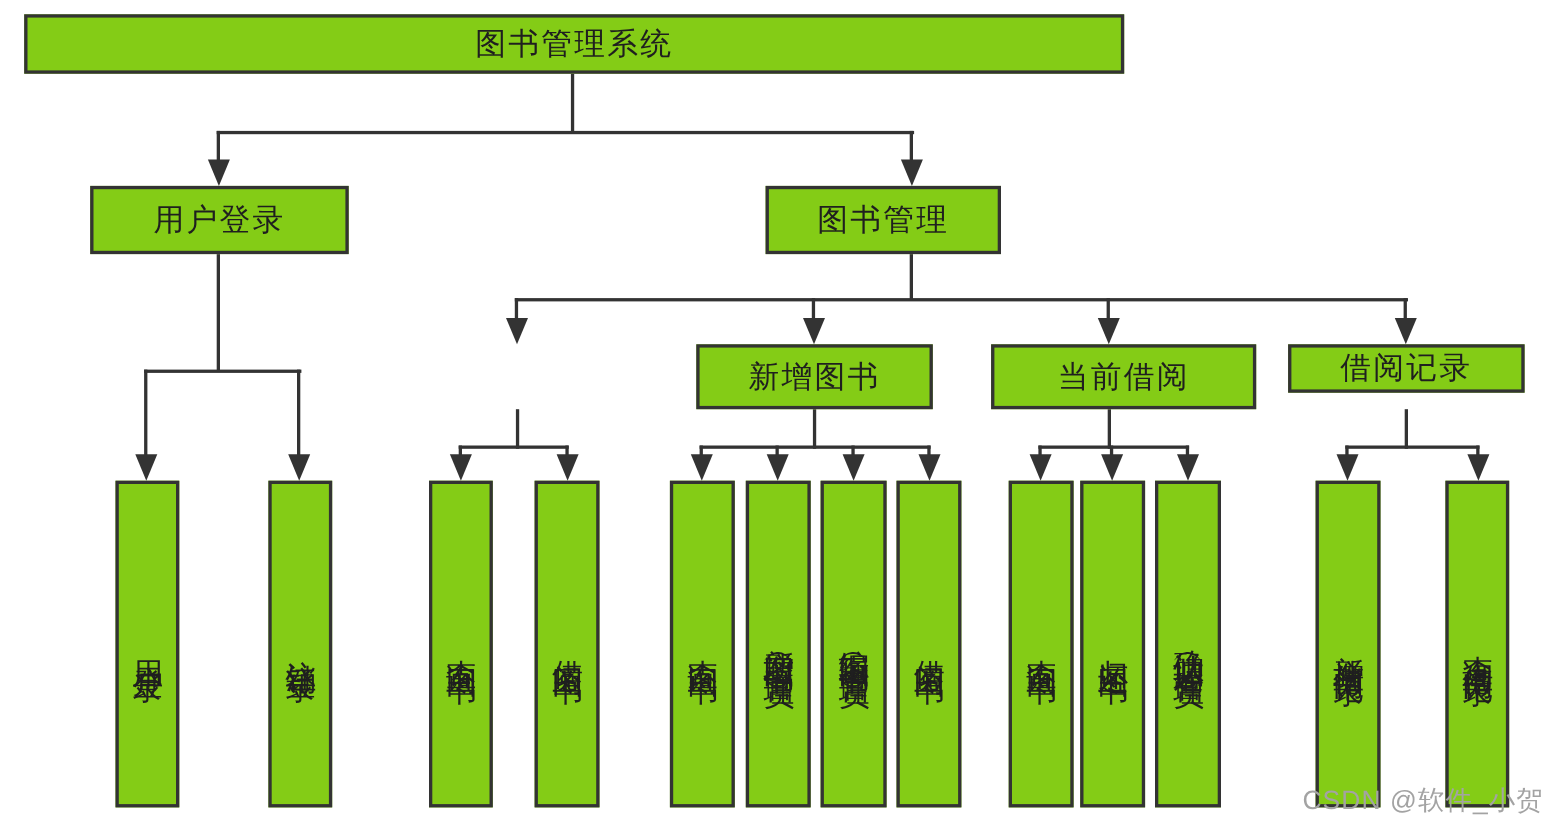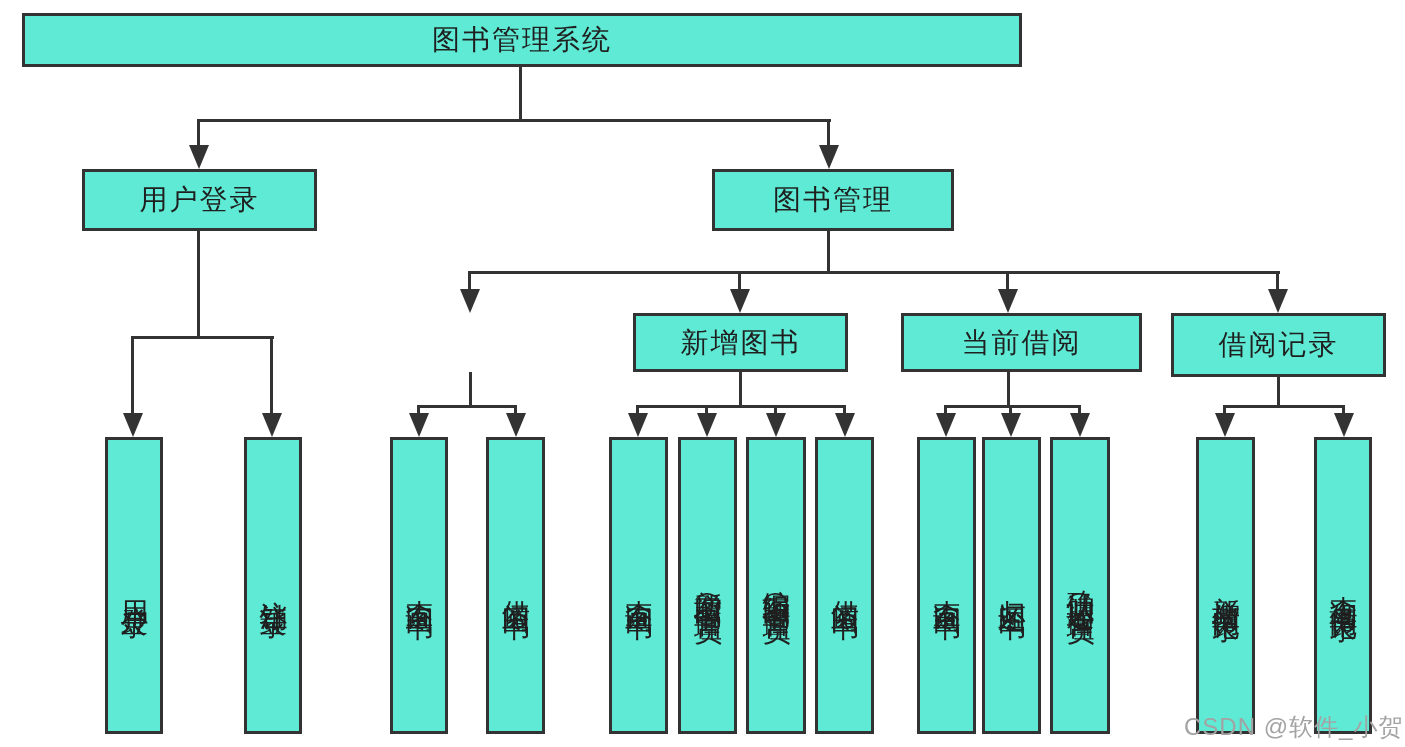--- a/index.html
+++ b/index.html
@@ -1,21 +1,21 @@
 <!DOCTYPE html>
 <html><head>
 <meta charset="utf-8">
 <style>
   html,body{margin:0;padding:0;background:#ffffff;}
   .canvas{
     position:relative;width:1405px;height:747px;background:#ffffff;
     font-family:"Liberation Sans",sans-serif;overflow:hidden;
   }
   .box{
-    position:absolute;background:#5eead4;border:3px solid #333333;box-sizing:border-box;
+    position:absolute;background:#84cc16;border:3px solid #333333;box-sizing:border-box;
     display:flex;align-items:center;justify-content:center;
     color:#1f1f1f;font-size:28px;letter-spacing:2px;white-space:nowrap;z-index:2;
   }
   .vbox{
     writing-mode:vertical-rl;text-orientation:mixed;
     font-size:28px;letter-spacing:4px;line-height:1;
   }
   .hline,.vline{position:absolute;background:#333333;z-index:1;}
   .hline{height:3px;}
   .vline{width:3px;}
@@ -89,25 +89,25 @@
   <div class="vline" style="left:1277px;top:372px;height:36px"></div>
   <div class="hline" style="left:1223px;top:405px;width:122px"></div>
   <div class="vline" style="left:1223px;top:405px;height:14px"></div>
   <div class="arrow" style="left:1215px;top:413px"></div>
   <div class="vline" style="left:1342px;top:405px;height:14px"></div>
   <div class="arrow" style="left:1334px;top:413px"></div>
 
   <div class="box" style="left:22px;top:13px;width:1000px;height:54px">图书管理系统</div>
 
   <div class="box" style="left:82px;top:169px;width:235px;height:62px">用户登录</div>
-  <div class="box" style="left:712px;top:169px;width:242px;height:62px">图书管理</div>
+  <div class="box" style="left:696px;top:169px;width:214px;height:62px">图书管理</div>
 
   <div class="box" style="left:633px;top:313px;width:215px;height:59px">新增图书</div>
   <div class="box" style="left:901px;top:313px;width:241px;height:59px">当前借阅</div>
-  <div class="box" style="left:1171px;top:313px;width:215px;height:64px">借阅记录</div>
+  <div class="box" style="left:1171px;top:313px;width:215px;height:44px">借阅记录</div>
 
   <div class="box vbox" style="left:105px;top:437px;width:58px;height:297px">用户登录</div>
   <div class="box vbox" style="left:244px;top:437px;width:58px;height:297px">注销登录</div>
 
   <div class="box vbox" style="left:390px;top:437px;width:58px;height:297px">查询图书</div>
   <div class="box vbox" style="left:486px;top:437px;width:59px;height:297px">借阅图书</div>
 
   <div class="box vbox" style="left:609px;top:437px;width:59px;height:297px">查询图书</div>
   <div class="box vbox" style="left:678px;top:437px;width:59px;height:297px">新增图书（管理员）</div>
   <div class="box vbox" style="left:746px;top:437px;width:60px;height:297px">编辑图书（管理员）</div>

